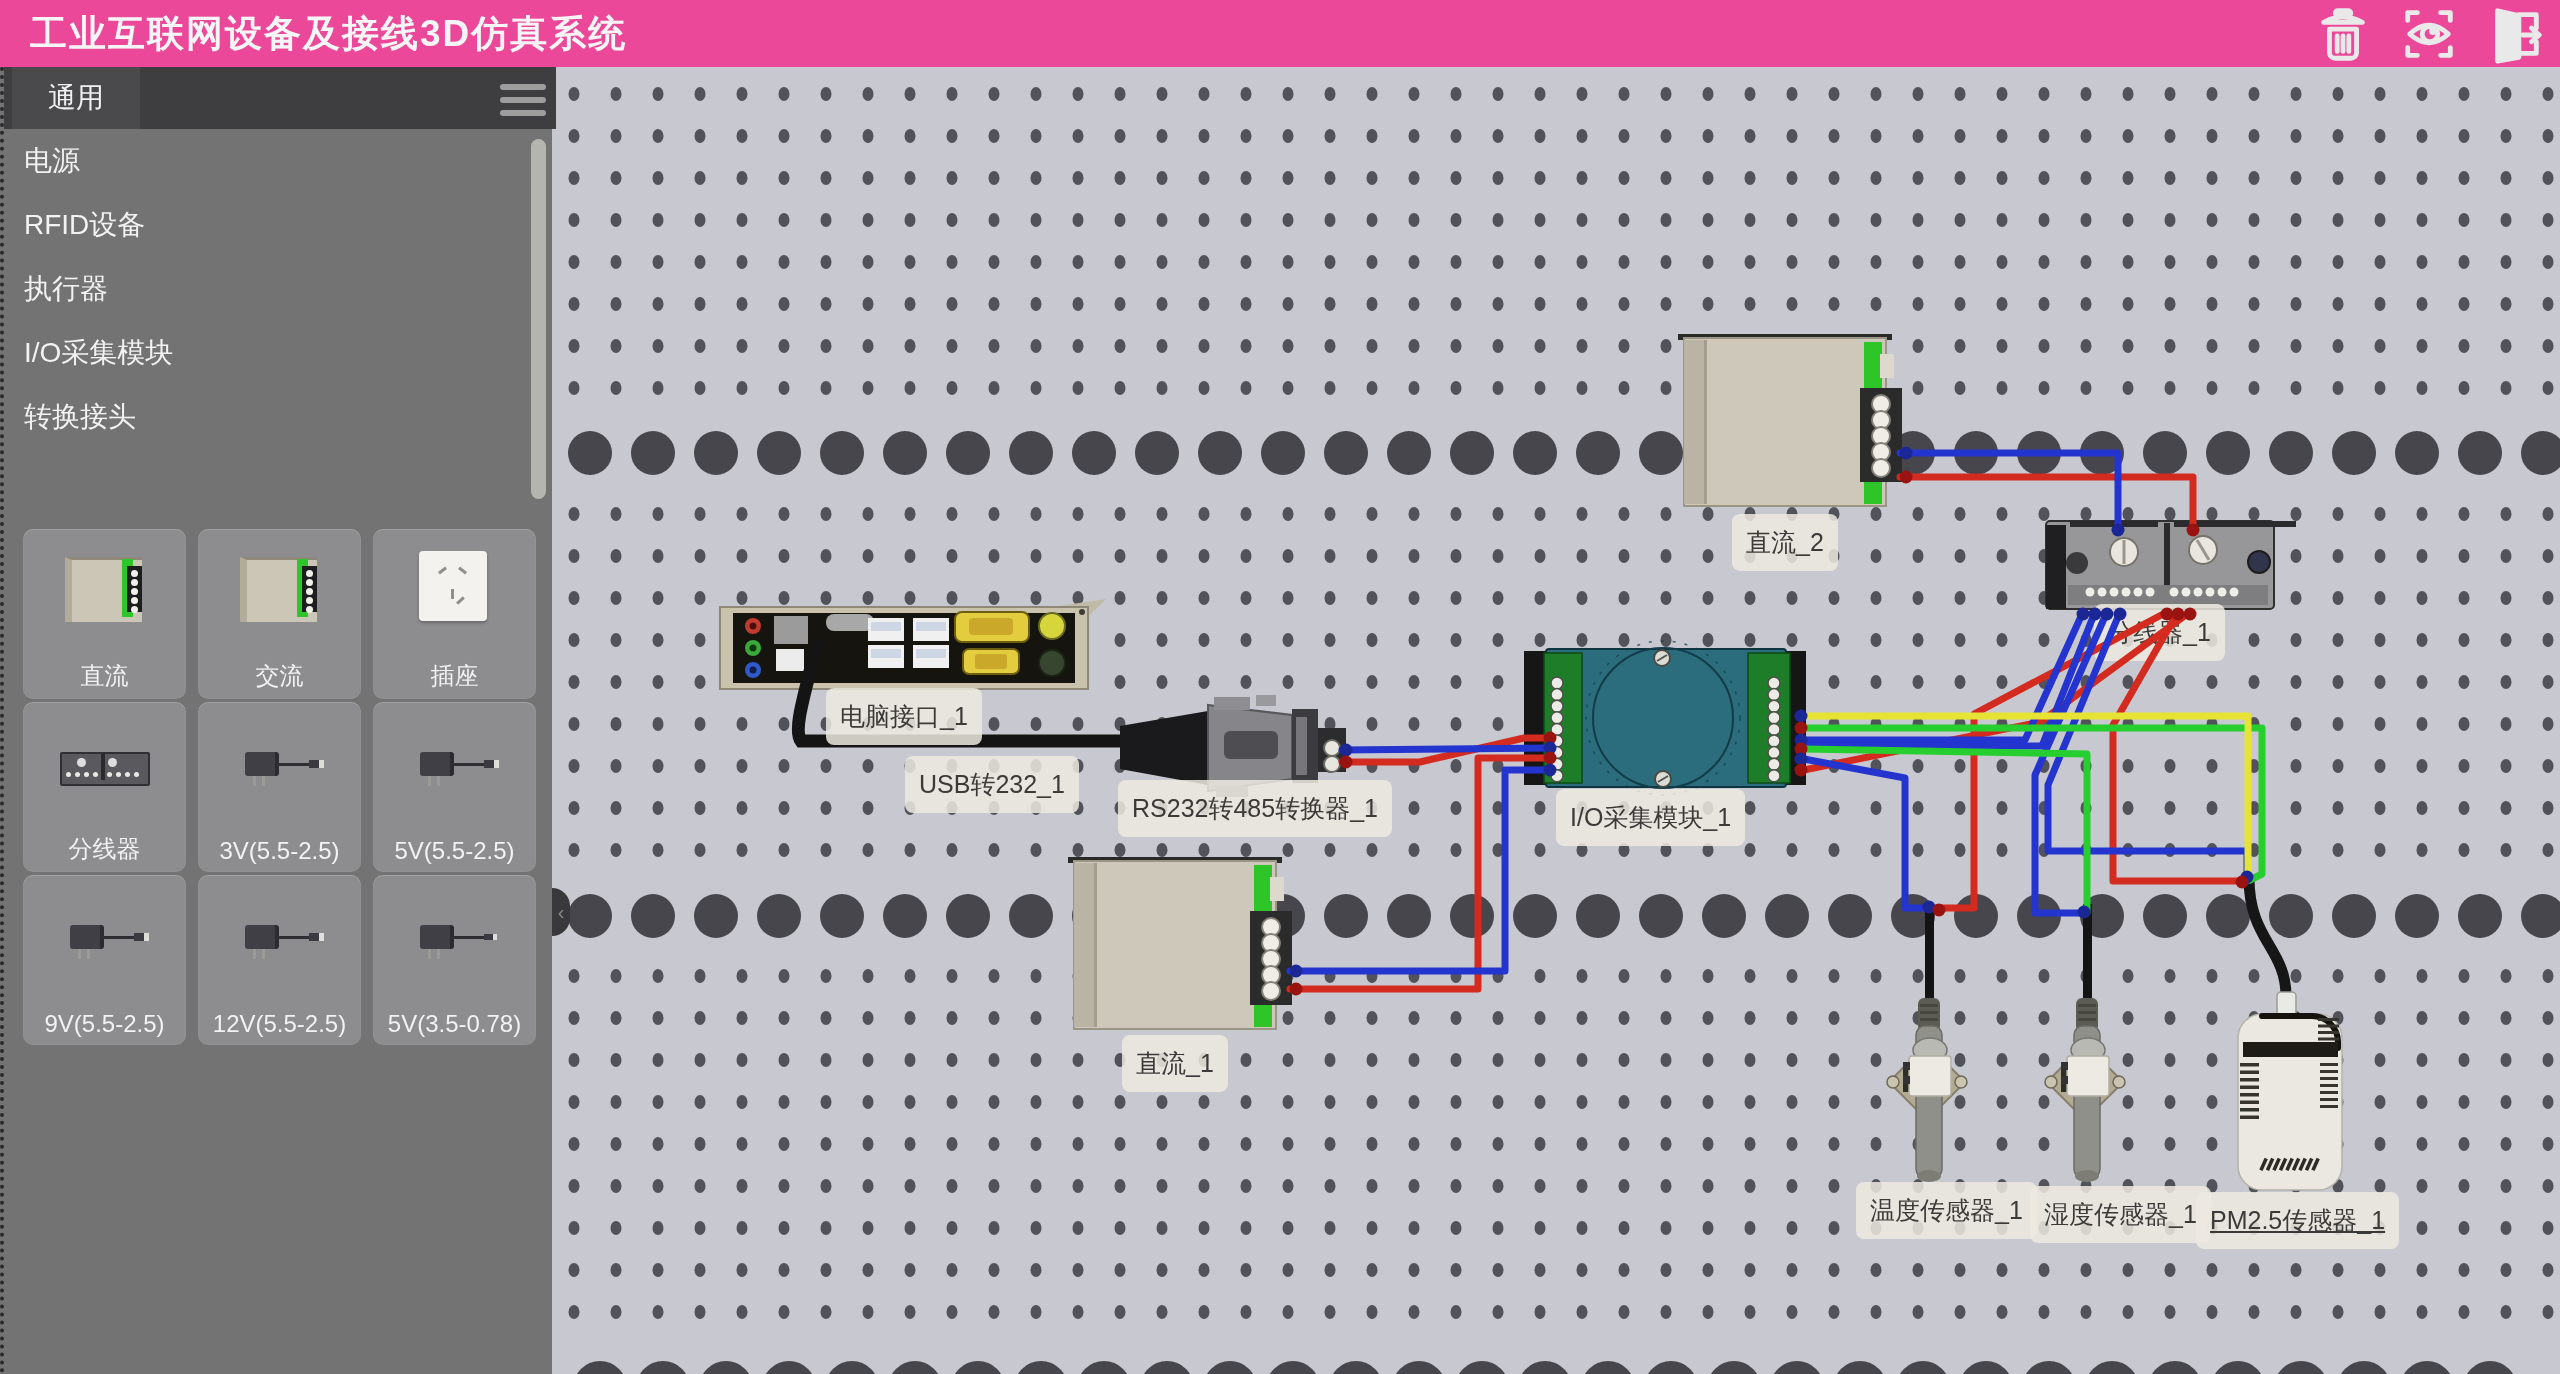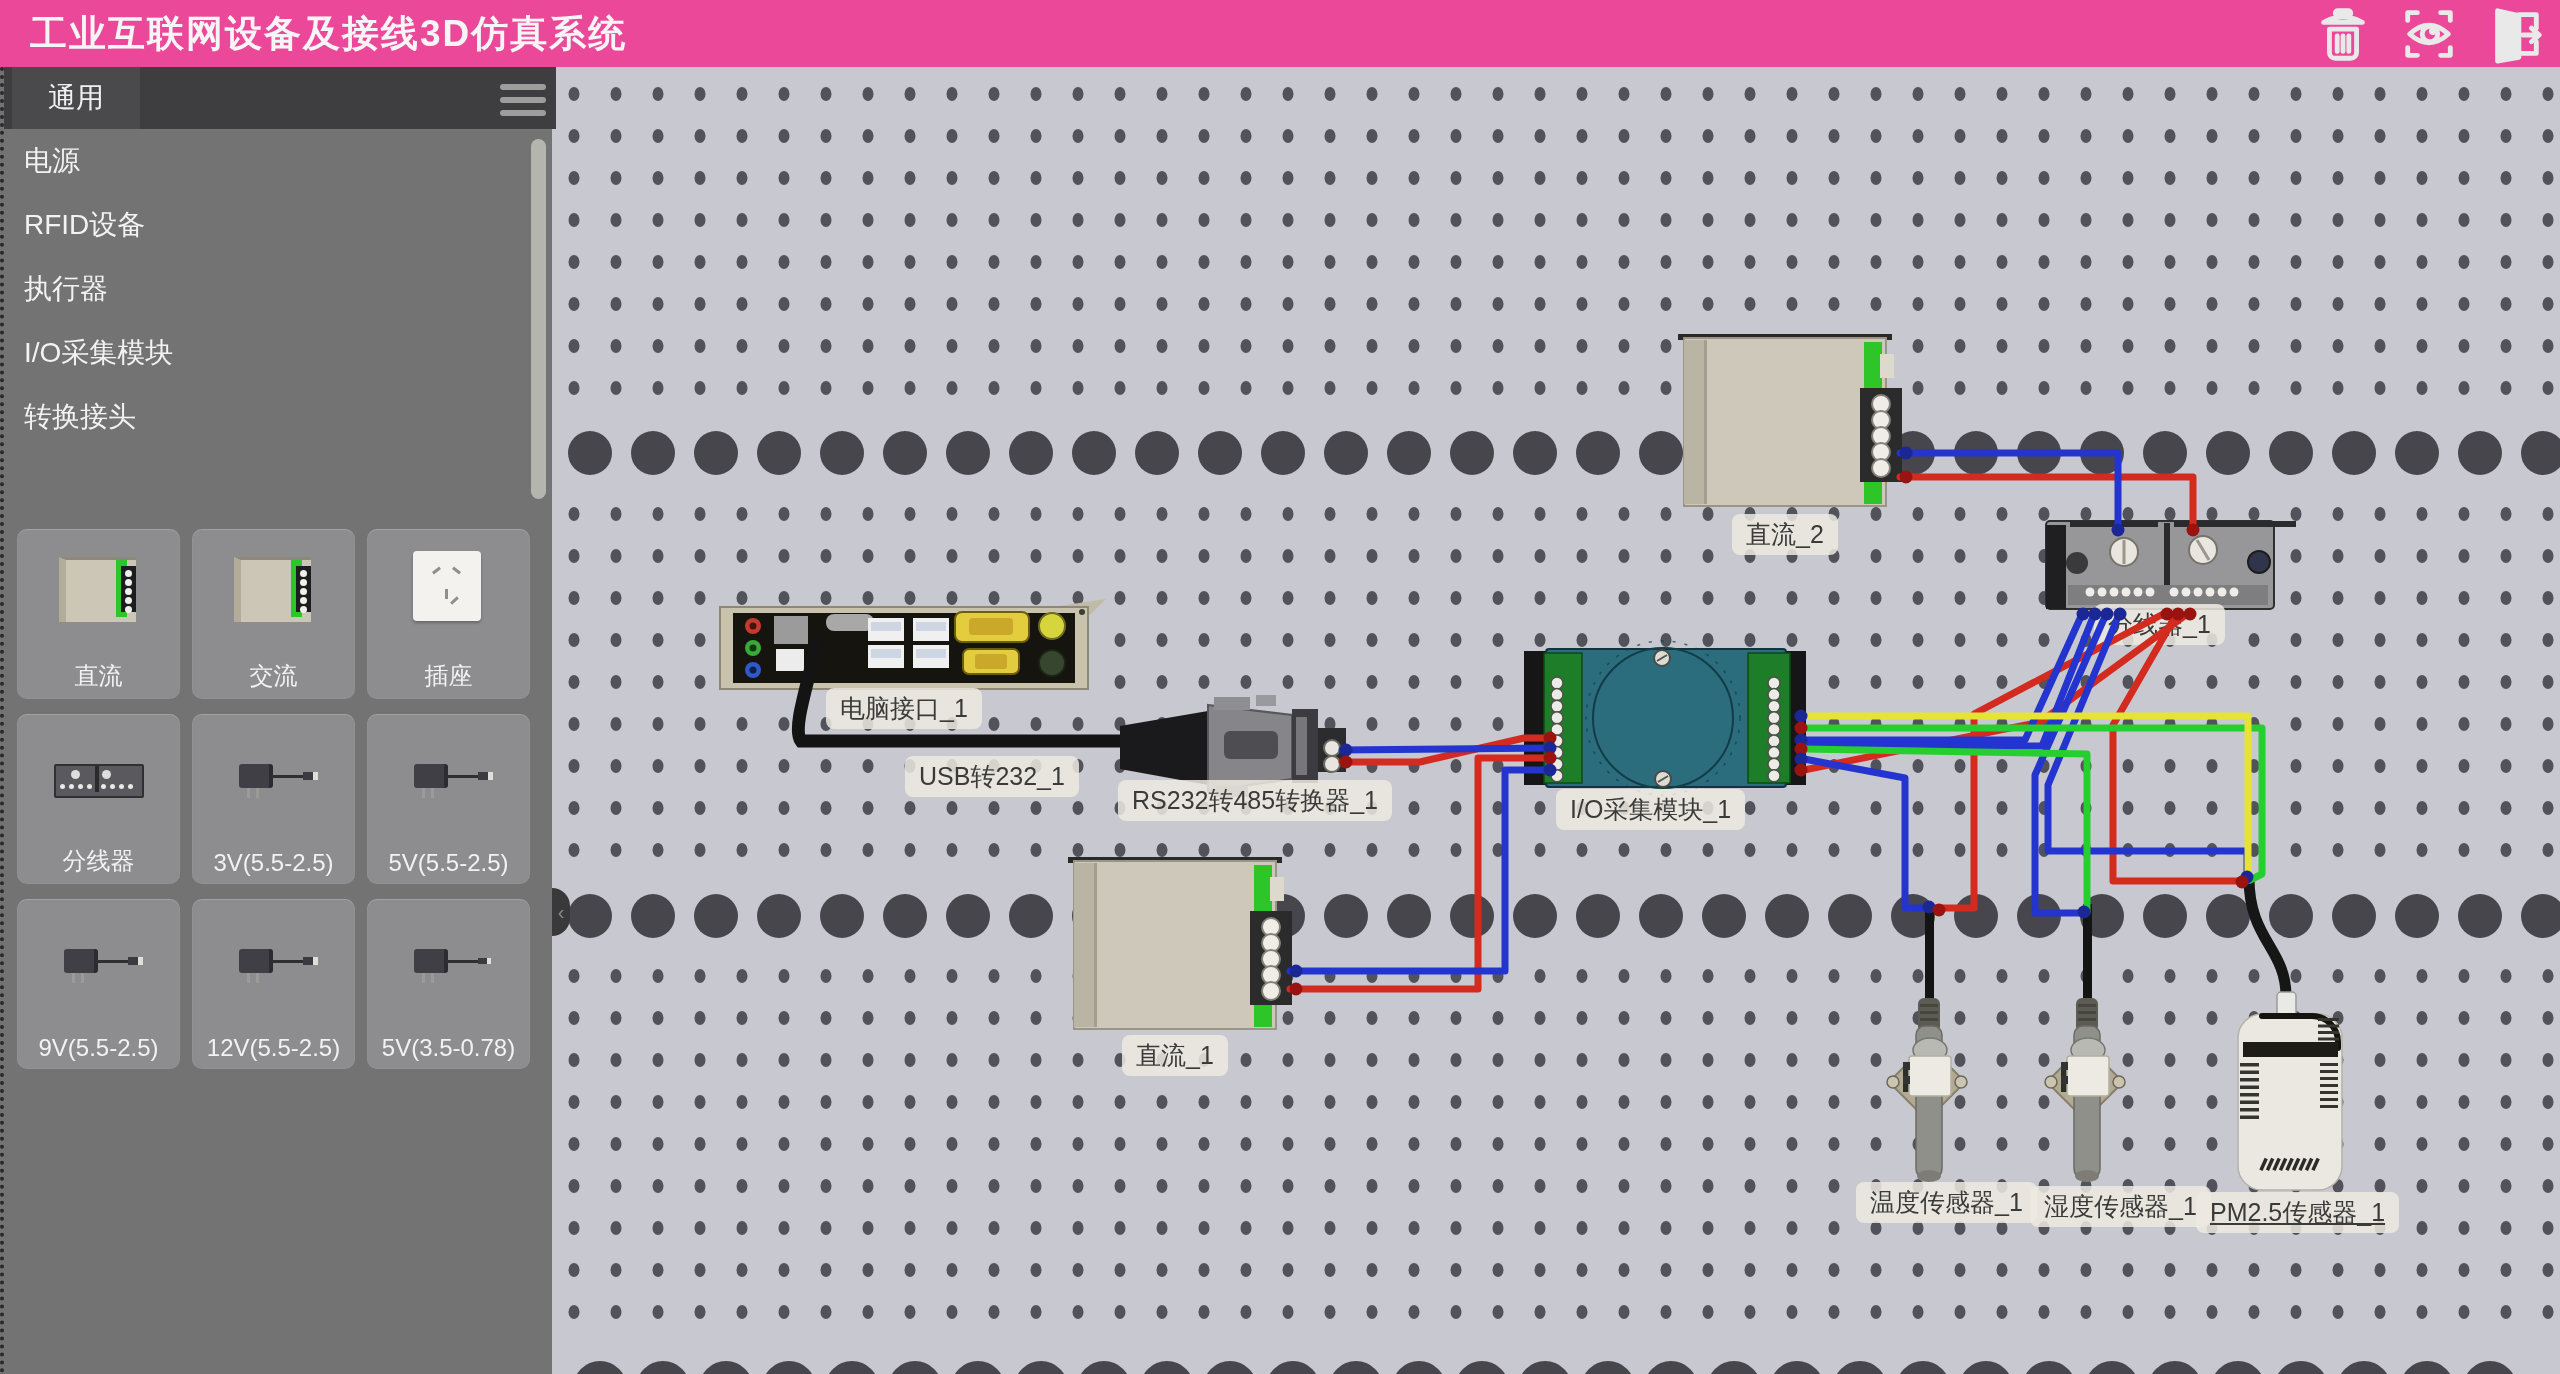--- a/index.html
+++ b/index.html
@@ -17,22 +17,22 @@
   .sidebar{position:absolute;left:0;top:67px;width:552px;height:1307px;background:#737373;
            border-left:4px dotted #29292b;box-sizing:border-box;z-index:20}
   .tabstrip{position:absolute;left:0;top:0;width:552px;height:62px;background:#3e3e40}
   .tab{position:absolute;left:8px;top:0;width:128px;height:62px;background:#4a4a4c;
        color:#f0f0f0;font-size:28px;display:flex;align-items:center;justify-content:center}
   .hamburger{position:absolute;right:8px;top:17px;width:48px;height:34px;cursor:pointer}
   .hamburger i{display:block;width:46px;height:6px;border-radius:3px;background:#9d9d9d;margin:0 0 7px 0}
   .cats{position:absolute;left:0;top:62px;width:552px}
   .cat{height:64px;line-height:64px;padding-left:20px;font-size:28px;color:#f2f2f2;cursor:pointer}
   .scrollbar{position:absolute;left:527px;top:72px;width:15px;height:360px;background:#b5b5b0;border-radius:8px}
-  .tiles{position:absolute;left:13px;top:462px;display:grid;
-         grid-template-columns:repeat(3,163px);grid-auto-rows:170px;gap:15px 12px}
+  .tiles{position:absolute;left:19px;top:462px;display:grid;
+         grid-template-columns:repeat(3,163px);grid-auto-rows:170px;gap:3px 12px}
   .tile{position:relative;background:#8d8d8f;border-radius:10px;cursor:pointer;
         box-shadow:inset 0 1px 0 rgba(255,255,255,.15), inset 0 0 0 1px rgba(160,160,160,.25)}
   .tile-label{position:absolute;left:0;right:0;bottom:7px;text-align:center;
               font-size:24px;color:#f2f2f2}
   .thumb{position:absolute;left:31px;top:14px;width:100px;height:100px}
   .thumb i{position:absolute}
 
   
   [data-thumb="dc-board"] .t1,[data-thumb="ac-board"] .t1{left:11px;top:14px;width:70px;height:62px;background:#cbc6b5;
       border-left:7px solid #b2ad9b;border-top:3px solid #8d8879}
@@ -65,21 +65,21 @@
   .handle{position:absolute;left:552px;top:888px;width:18px;height:48px;background:#39393b;
           border-radius:0 24px 24px 0;z-index:21;color:#8a8a8a;font-size:20px;line-height:48px;text-align:center;cursor:pointer}
 
   
   .canvas{position:absolute;left:552px;top:67px;width:2008px;height:1307px;background:#c8c8d0;overflow:hidden}
   .canvas svg{position:absolute;left:0;top:0}
   #labels{position:absolute;left:0;top:0;width:100%;height:100%;z-index:2}
   #wires{z-index:3;pointer-events:none}
   #board{z-index:1}
   .dlabel{position:absolute;background:rgba(237,234,224,.85);color:#3a3a38;font-size:25px;
-          padding:4px 14px;border-radius:8px;white-space:nowrap}
+          padding:12px 14px;border-radius:8px;white-space:nowrap}
 </style>
 </head>
 <body>
 
 <div class="topbar">
   <div class="app-title">工业互联网设备及接线3D仿真系统</div>
   <div class="tools">
     <svg class="tool" viewBox="0 0 64 64">
       <g fill="none" stroke="#e9e9e9" stroke-width="5" stroke-linecap="round" stroke-linejoin="round">
         <rect x="24" y="8" width="16" height="5" rx="2.5"></rect>

